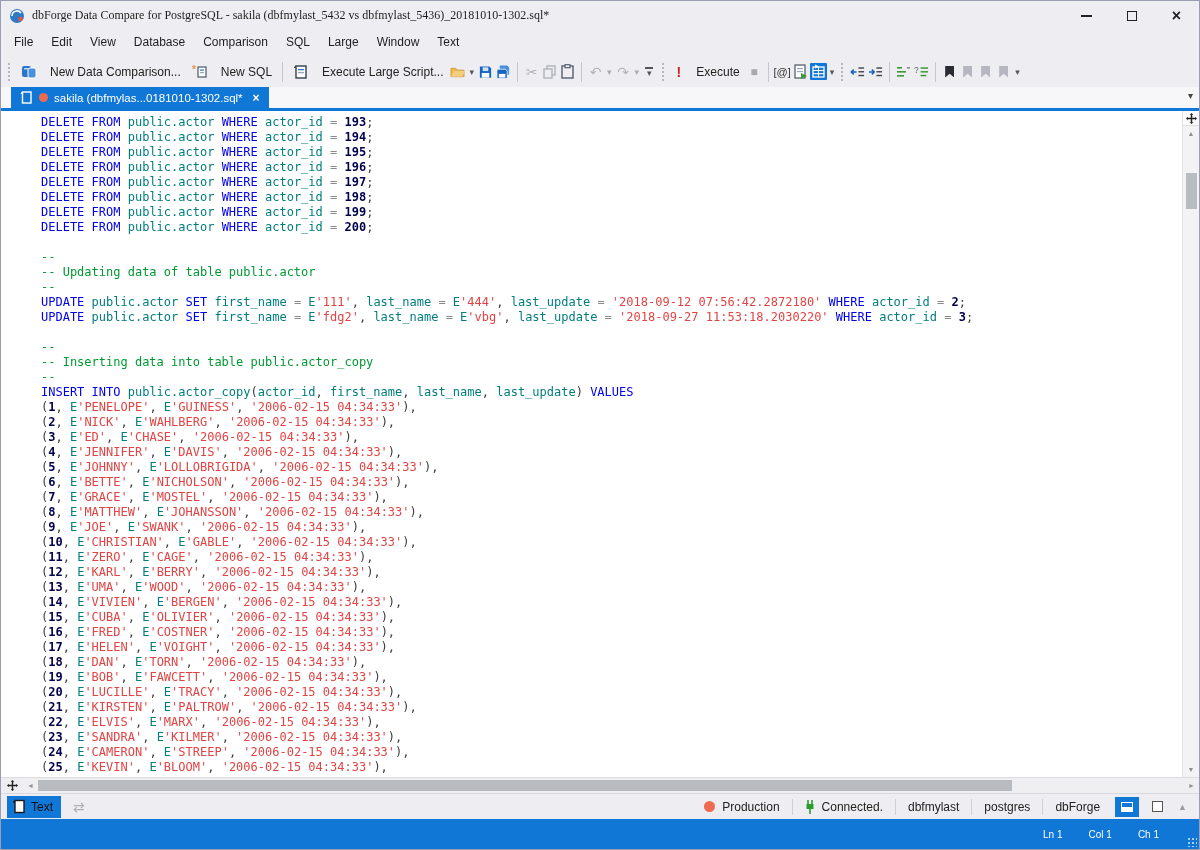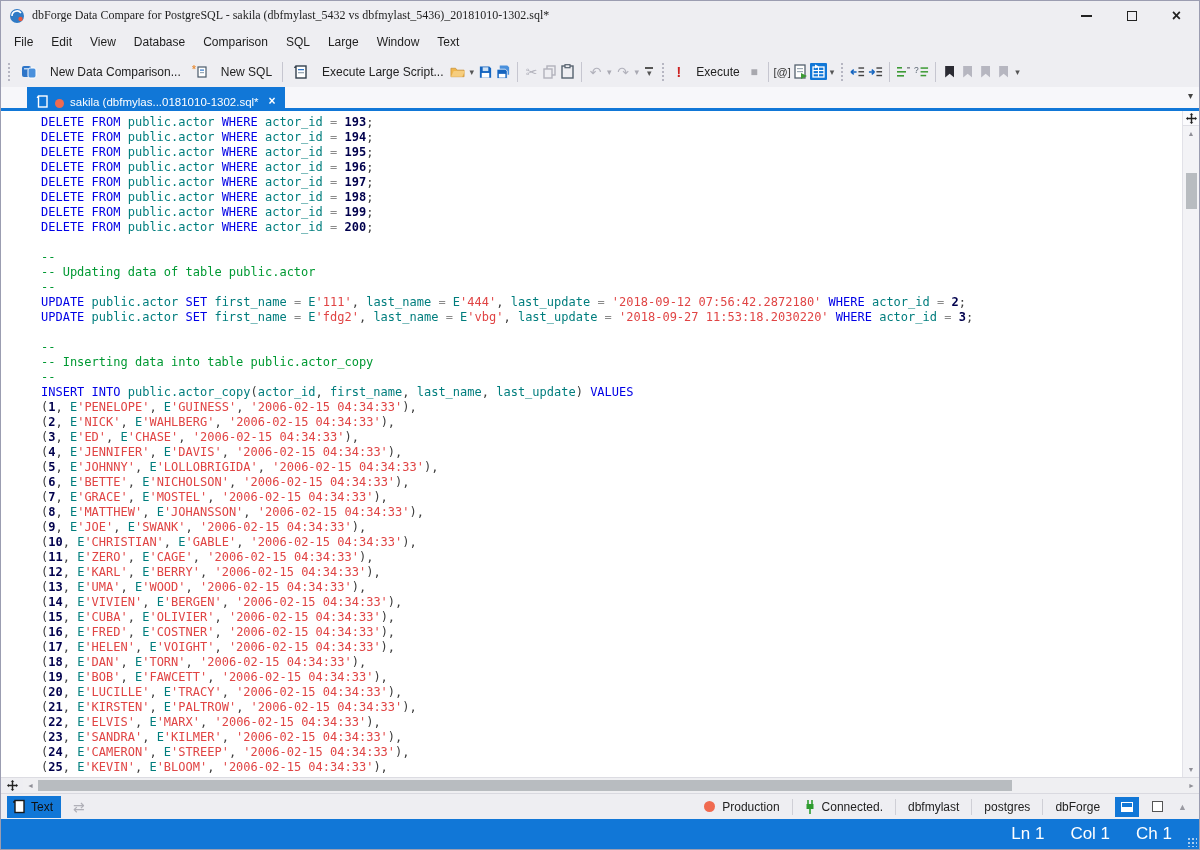--- a/index.html
+++ b/index.html
@@ -35,21 +35,21 @@
   .glyph-dis{color:#b2b2bc;font-size:14px;line-height:1;}
   .excl{color:var(--execute_red,#cc2222);font-weight:bold;font-size:14px;padding:0 2px;}
   .stop-glyph{color:#a8a8ae;font-size:12px;}
   .at-badge{font-size:11px;color:#333;letter-spacing:0;}
   .ovf{display:flex;flex-direction:column;align-items:center;line-height:5px;padding:2px 3px;}
   .ovf .bar{width:8px;height:2px;background:#555;margin-bottom:2px;}
   .bookmark-shape{width:9px;height:12px;background:#2b2b33;clip-path:polygon(0 0,100% 0,100% 100%,50% 68%,0 100%);}
   .bookmark-shape.dis{background:#b6b6c0;}
   
   .tabstrip{height:21px;background:#f7f7fa;display:flex;align-items:flex-end;padding-left:10px;flex:0 0 auto;position:relative;}
-  .tab{height:21px;background:var(--accent,#1177d7);color:#fff;display:flex;align-items:flex-end;gap:6px;padding:0 9px;font-size:11.5px;margin-left:16px;}
+  .tab{height:21px;background:var(--accent,#1177d7);color:#fff;display:flex;align-items:center;gap:6px;padding:0 9px;font-size:11.5px;}
   .tab-dot{width:9px;height:9px;border-radius:50%;background:var(--tab_dot,#f06a50);}
   .tab-close{color:#fff;font-size:12px;font-weight:bold;padding-left:4px;}
   .tab-overflow{position:absolute;right:6px;top:3px;color:#444;font-size:10px;}
   .accent-line{height:3px;background:var(--accent,#1177d7);flex:0 0 auto;}
   
   .editor-wrap{flex:0 0 auto;height:666px;background:#fff;display:flex;overflow:hidden;}
   .code{flex:1;overflow:hidden;padding:4px 0 0 40px;font-family:"DejaVu Sans Mono",monospace;font-size:12px;line-height:15px;white-space:pre;}
   .code-line{height:15px;}
   .tok-k{color:var(--code_keyword,#0000e6);}
   .tok-i{color:var(--code_identifier,#007d7d);}
@@ -77,21 +77,21 @@
   .sb2-cell{display:flex;align-items:center;gap:7px;padding:0 12px;height:100%;font-size:12px;color:#222;}
   .sb2-sep{width:1px;height:16px;background:#cfcfd6;}
   .prod-dot{width:11px;height:11px;border-radius:50%;background:var(--status_production_dot,#f06a50);}
   .panel-btn{width:24px;height:20px;background:var(--accent,#1177d7);display:flex;align-items:center;justify-content:center;margin:0 3px;}
   .panel-glyph{width:12px;height:10px;border:1.5px solid #fff;position:relative;}
   .panel-glyph::after{content:"";position:absolute;left:0;right:0;bottom:0;height:4px;background:#fff;}
   .square-btn{width:24px;height:20px;display:flex;align-items:center;justify-content:center;margin:0 3px;}
   .square-glyph{width:11px;height:11px;border:1.5px solid #555;background:#fff;}
   .collapse-glyph{color:#9a9aa2;font-size:9px;padding:0 6px;}
   
-  .bluebar{height:30px;background:var(--accent,#1177d7);color:#fff;display:flex;align-items:center;justify-content:flex-end;gap:26px;padding-right:27px;font-size:17px;flex:0 0 auto;position:relative;}
+  .bluebar{height:30px;background:var(--accent,#1177d7);color:#fff;display:flex;align-items:center;justify-content:flex-end;gap:26px;padding-right:40px;font-size:10px;flex:0 0 auto;position:relative;}
   .resize-grip{position:absolute;right:2px;bottom:2px;width:10px;height:10px;background-image:radial-gradient(#cfe2f5 1px,transparent 1.1px);background-size:4px 4px;opacity:.8;}
 </style>
 </head>
 <body>
 
 <div class="window">
 
   <div class="titlebar">
     <span style="display:flex;">
       <svg width="16" height="16" viewBox="0 0 16 16">

